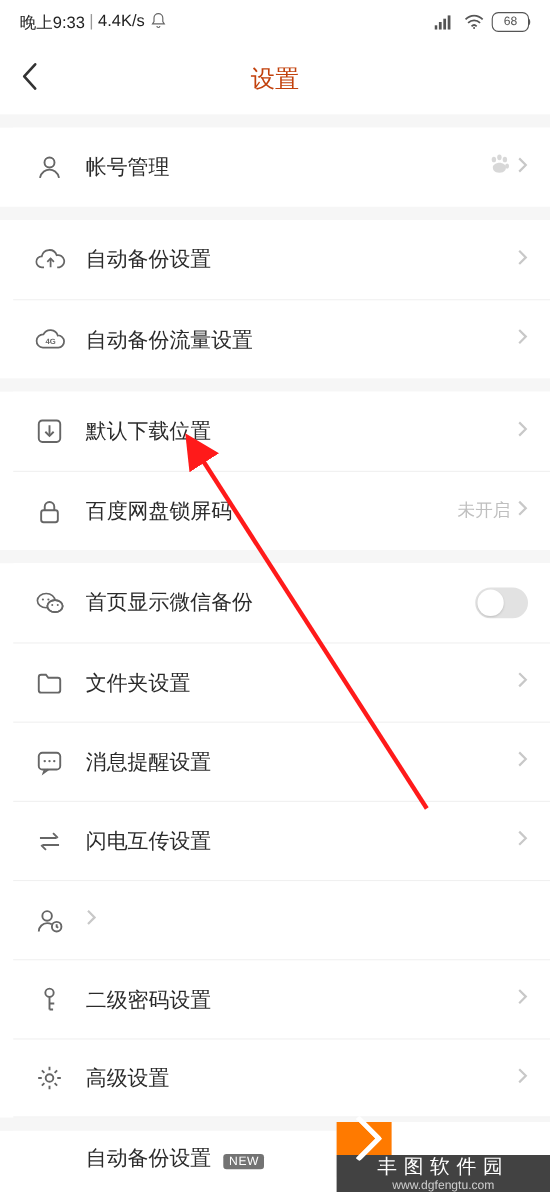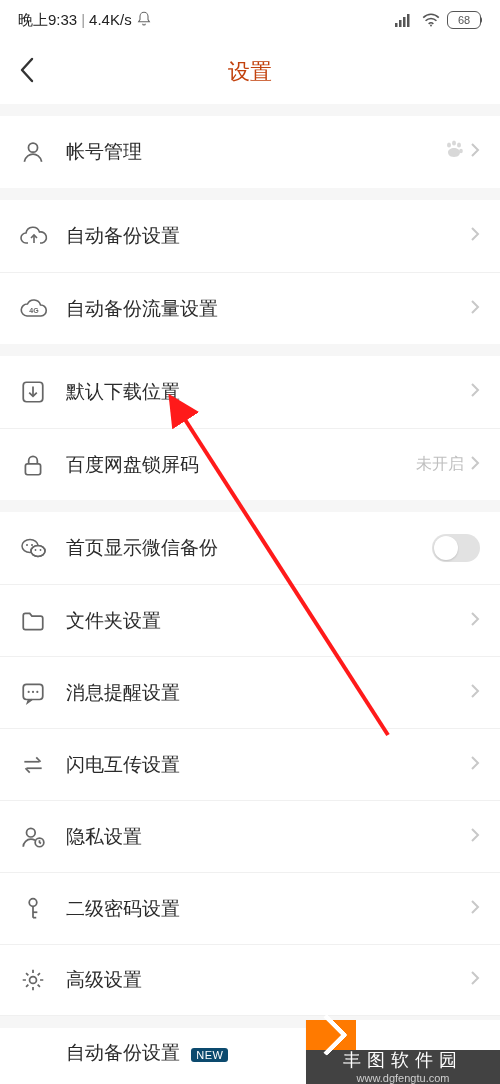--- a/index.html
+++ b/index.html
@@ -17,33 +17,33 @@
 
   
   .header { height: 64px; display: flex; align-items: center; position: relative; border-bottom: 1px solid transparent; }
   .back { position: absolute; left: 8px; top: 50%; transform: translateY(-50%); padding: 10px; }
   .title { margin: 0 auto; font-size: 22px; font-weight: 500; color: #c2410c; }
 
   
   .gap { height: 12px; background: #f6f6f6; }
 
   
-  .row { display: flex; align-items: center; height: 72px; padding: 0 20px 0 20px; background: #fff; }
+  .row { display: flex; align-items: center; height: 72px; padding: 0 20px 0 20px; background: #fff; margin-left: 12px; }
   .row + .row { border-top: 1px solid #f0f0f0; }
   .row.last-cut { border-bottom: 1px solid #f0f0f0; }
   .icon { width: 46px; display:flex; align-items:center; justify-content:flex-start; color:#6a6a6a; }
   .icon svg { display:block; }
   .label { flex: 1; font-size: 19px; color: #2b2b2b; }
   .note  { font-size: 16px; color: #bfbfbf; margin-right: 6px; }
   .paw   { color: #dcdcdc; margin-right: 4px; }
   .chev  { color: #c8c8c8; }
   .toggle { width: 48px; height: 28px; border-radius: 14px; background: #e2e2e2; position: relative; }
   .toggle::after { content:""; position:absolute; left:2px; top:2px; width:24px; height:24px; border-radius:50%; background:#fff; box-shadow:0 1px 2px rgba(0,0,0,.15); }
 
-  .new-badge { background:#0c4a6e; color:#fff; font-size:11px; padding:1px 5px; border-radius:3px; letter-spacing:.5px; margin-left:6px; }
+  .new-badge { background:#737373; color:#fff; font-size:11px; padding:1px 5px; border-radius:3px; letter-spacing:.5px; margin-left:6px; }
 
   
   .arrow-overlay { position:absolute; left:0; top:0; width:500px; height:1084px; pointer-events:none; }
 
   
   .watermark { position:absolute; right:0; bottom:14px; width:194px; height:50px; background:#fff; display:flex; align-items:stretch; box-shadow: -1px 0 0 rgba(0,0,0,0.02); flex-direction: column;}
   .wm-logo { width:50px; background:#ff7a00; display:flex; align-items:center; justify-content:center; }
   .wm-logo span{ width:30px; height:30px; border:5px solid #fff; border-left:none; border-bottom:none; transform: rotate(45deg) translate(-3px,3px); border-radius:3px;}
   .wm-text { flex:1; background:#424242; color:#fff; display:flex; flex-direction:column; align-items:center; justify-content:center; line-height:1.2;}
   .wm-text .cn{ font-size:18px; letter-spacing:6px; font-weight:500;}
@@ -261,21 +261,20 @@
 
 <div class="row">
   <span class="icon">
     <svg width="26" height="26" viewBox="0 0 24 24" fill="none" stroke="#666" stroke-width="1.6">
       <circle cx="10" cy="8" r="4"></circle>
         <path d="M3 21c0-4 3.5-7 7-7 1.5 0 2.8.4 3.9 1"></path>
       <circle cx="18" cy="17" r="4"></circle>
         <path d="M18 15v2l1.3 1"></path>
     </svg>
   </span>
-  <span class="label">隐私设置</span>
   <span class="chev">
     <svg width="10" height="16" viewBox="0 0 10 16" fill="none" stroke="#c8c8c8" stroke-width="2">
         <polyline points="2,2 8,8 2,14"></polyline>
       </svg>
   </span>
 </div>
 
 <div class="row">
   <span class="icon">
     <svg width="26" height="26" viewBox="0 0 24 24" fill="none" stroke="#666" stroke-width="1.6">

